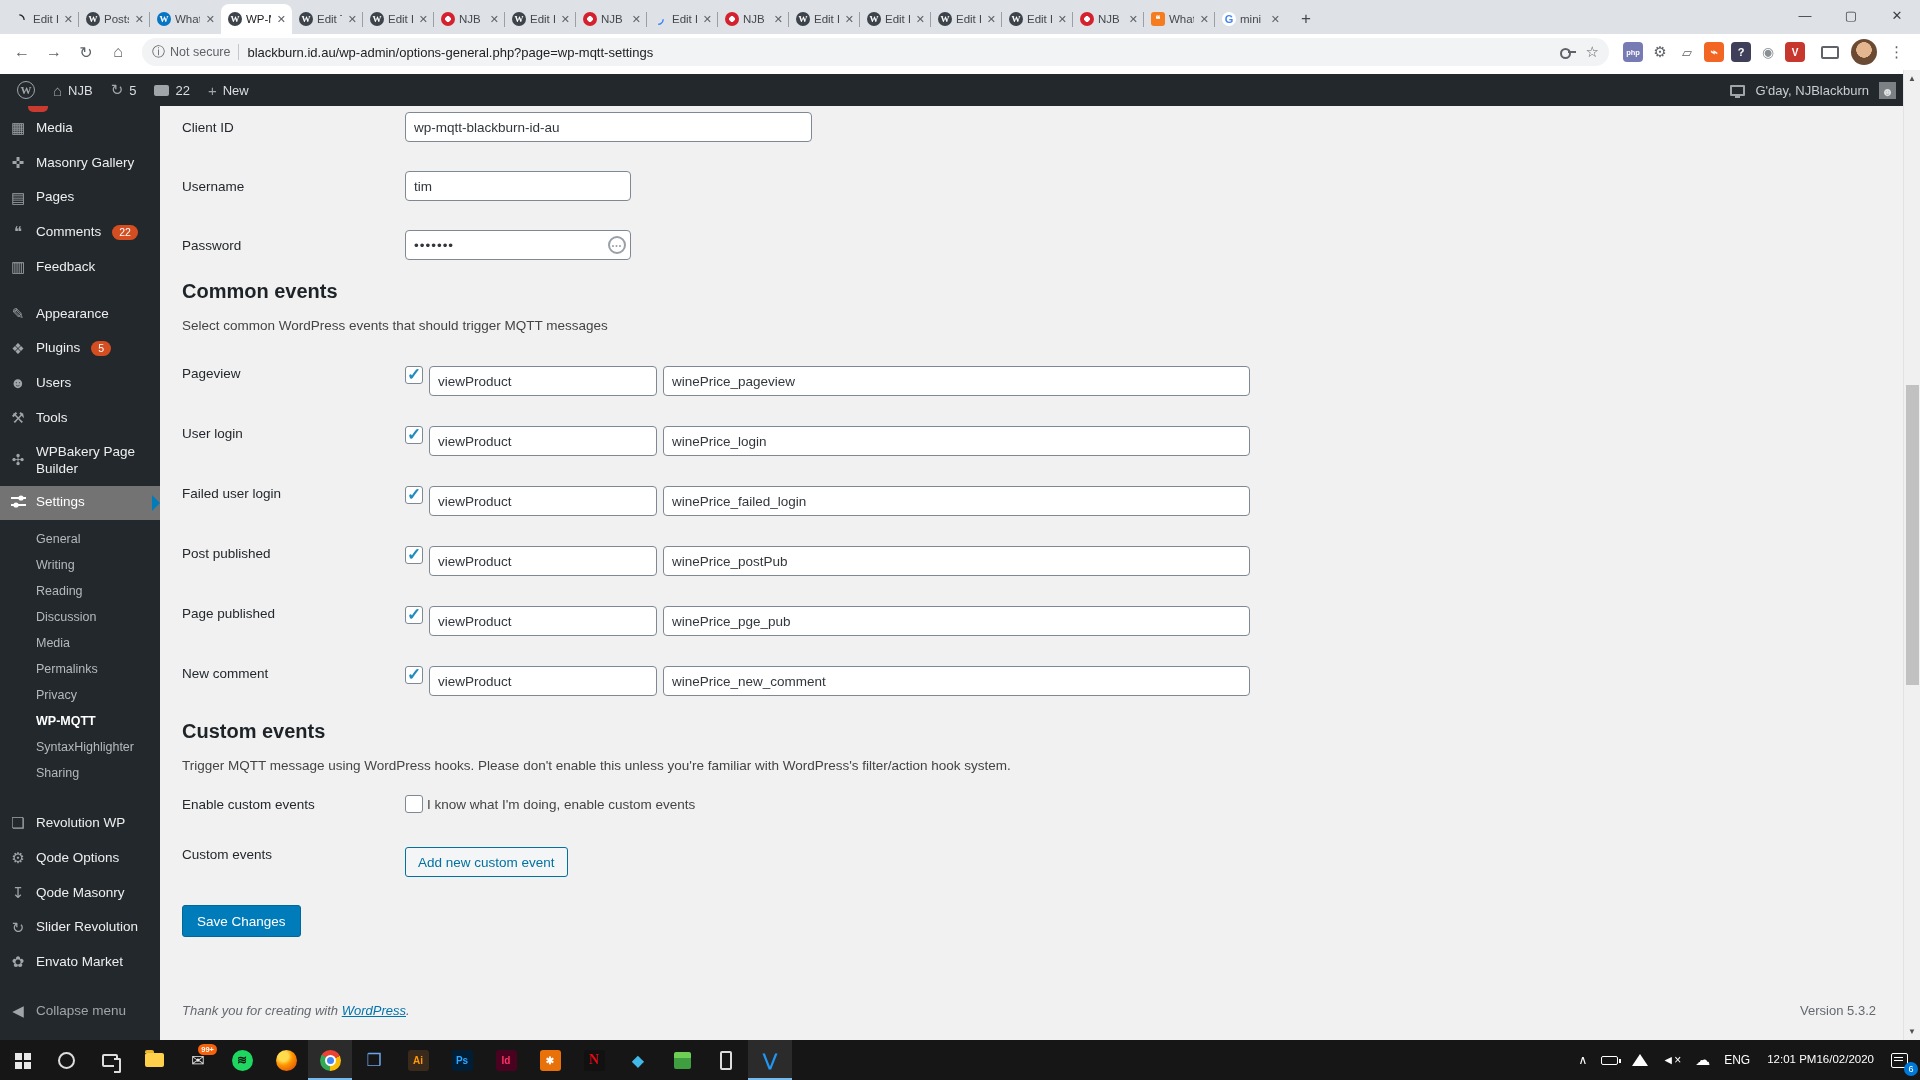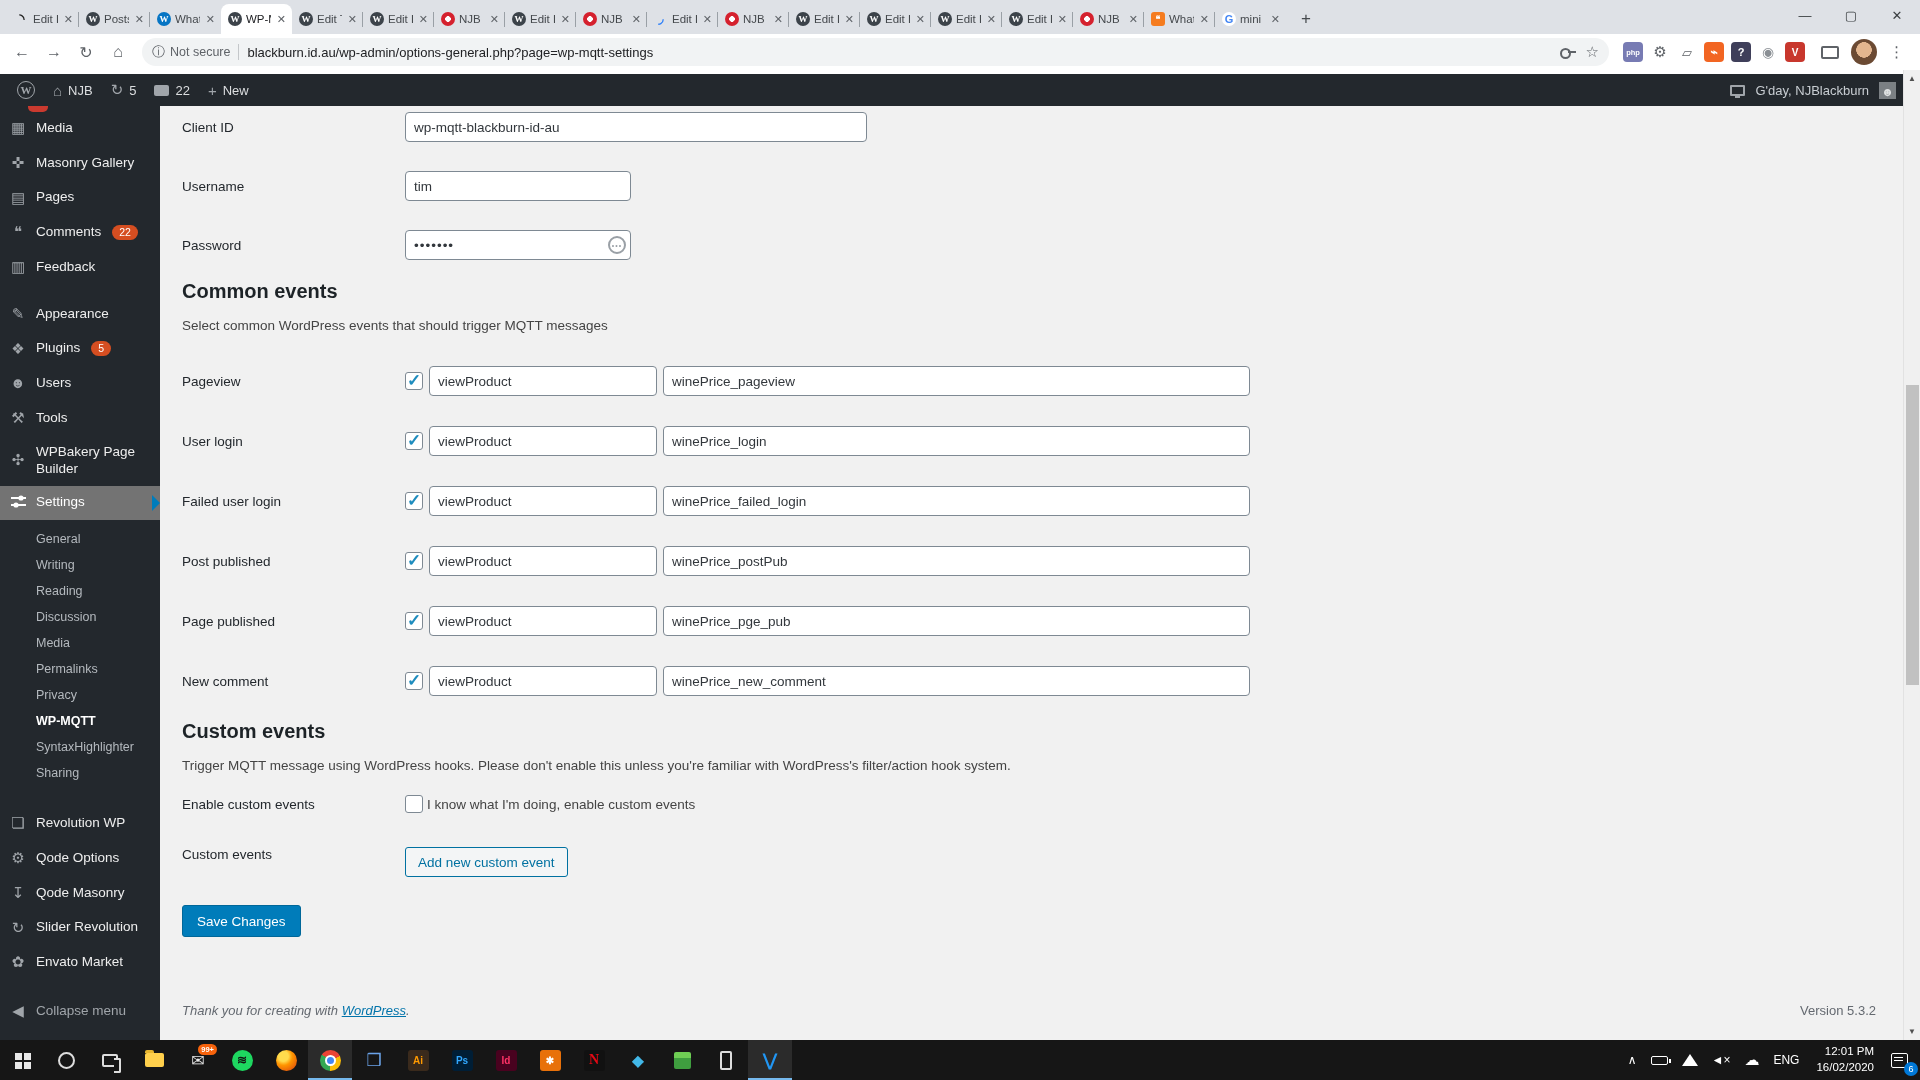--- a/index.html
+++ b/index.html
@@ -79,29 +79,29 @@
 .smi{padding:6px 8px 6px 36px;font-size:12.5px;color:#b4b9be;cursor:pointer}
 .smi.current{color:#fff;font-weight:bold}
 .collapse{margin-top:14px}
 .collapse .mico,.collapse span{color:#a0a5aa}
 
 
 .content{flex:1;display:flex;flex-direction:column;padding:6px 40px 0 22px;position:relative;min-width:0}
 .frow{display:flex;align-items:center;height:30px;margin-bottom:29px}
 .flabel{width:223px;font-size:13.5px;color:#23282d;flex:none}
 .tin{height:30px;border:1px solid #7e8993;border-radius:4px;background:#fff;font-size:13.5px;color:#32373c;padding:0 8px;font-family:"Liberation Sans",sans-serif}
-.w-clientid{width:462px}
+.w-clientid{width:407px}
 .w-user{width:226px}
 .pwrap{position:relative;width:226px}
 .pwrap .tin{width:100%;letter-spacing:1px}
 .reveal{position:absolute;right:5px;top:50%;transform:translateY(-50%);width:18px;height:18px;border:2px solid #9aa0a6;border-radius:50%;display:flex;align-items:center;justify-content:center;font-size:7px;color:#9aa0a6;letter-spacing:1px}
 h2.sect{font-size:20px;font-weight:600;color:#1d2327;margin:6px 0 0}
 .desc{font-size:13.5px;color:#444;margin:15px 0 0}
 .events{margin-top:33px}
-.erow{display:flex;align-items:center;height:30px;margin-bottom:30px}
+.erow{display:flex;align-items:flex-start;height:30px;margin-bottom:30px}
 .cb{width:18px;height:18px;border:1px solid #7e8993;border-radius:3px;background:#fff;position:relative;flex:none;margin-right:6px;cursor:pointer}
 .cb.checked::after{content:"✓";position:absolute;left:1px;top:-3px;color:#1e8cbe;font-size:17px;font-weight:bold}
 .w-topic{width:228px;margin-right:6px}
 .w-payload{width:587px}
 .enrow{display:flex;align-items:center;margin-top:22px}
 .enlabel{font-size:13.5px;color:#444}
 .custrow{display:flex;align-items:flex-start;margin-top:34px}
 .btn-secondary{height:30px;padding:0 12px;background:#f3f5f6;border:1px solid #0071a1;color:#0071a1;border-radius:3px;font-size:13.5px;cursor:pointer;font-family:"Liberation Sans",sans-serif}
 .btn-primary{height:32px;padding:0 14px;background:#007cba;border:1px solid #006799;color:#fff;border-radius:3px;font-size:13.5px;cursor:pointer;margin-top:28px;align-self:flex-start;font-family:"Liberation Sans",sans-serif}
 .wpfooter{margin-top:auto;display:flex;justify-content:space-between;align-items:center;padding:14px 4px 22px 0;font-size:13px;color:#646970}
@@ -142,21 +142,21 @@
 .cubeicon{width:17px;height:17px;background:linear-gradient(180deg,#6fce54 0 35%,#3f9e3f 35% 100%);border-radius:2px}
 .phoneicon{width:12px;height:19px;border:2px solid #ddd;border-radius:2px}
 .vscode{font-size:17px;color:#2196f3;font-weight:bold}
 .tray{margin-left:auto;display:flex;align-items:center;height:40px;color:#fff}
 .trayitem{height:40px;display:flex;align-items:center;justify-content:center;padding:0 7px;cursor:pointer;font-size:12px}
 .batt{width:17px;height:9px;border:1.5px solid #fff;border-radius:2px;position:relative}
 .batt::after{content:"";position:absolute;right:-4px;top:2px;width:2px;height:4px;background:#fff}
 .wifi{width:0;height:0;border-left:8px solid transparent;border-right:8px solid transparent;border-bottom:12px solid #fff}
 .mute{font-size:12px}
 .cloudg{font-size:15px}
-.clock{display:flex;flex-direction:column;align-items:flex-end;justify-content:center;font-size:11.5px;line-height:1.35;padding:0 10px}
+.clock{display:flex;flex-direction:row;align-items:flex-end;justify-content:center;font-size:11.5px;line-height:1.35;padding:0 10px}
 .notif{width:17px;height:15px;border:1.5px solid #fff;border-radius:2px;position:relative}
 .notif::before{content:"";position:absolute;left:2px;top:3px;width:9px;height:1.5px;background:#fff;box-shadow:0 3px 0 #fff}
 .nbadge{position:absolute;right:2px;bottom:4px;background:#0078d7;color:#fff;border-radius:50%;width:14px;height:14px;font-size:9px;display:flex;align-items:center;justify-content:center}
 </style>
 </head>
 <body>
 
 <div id="stage">
 
   <div class="tabstrip">

